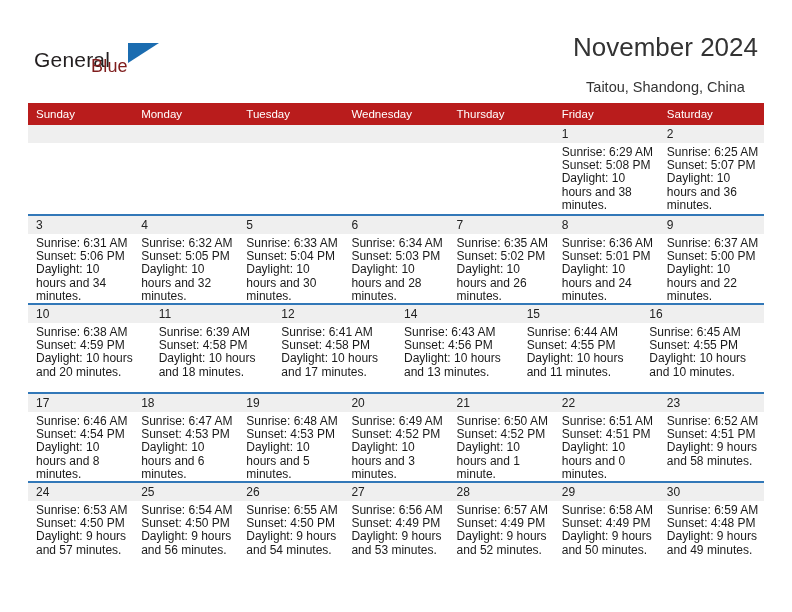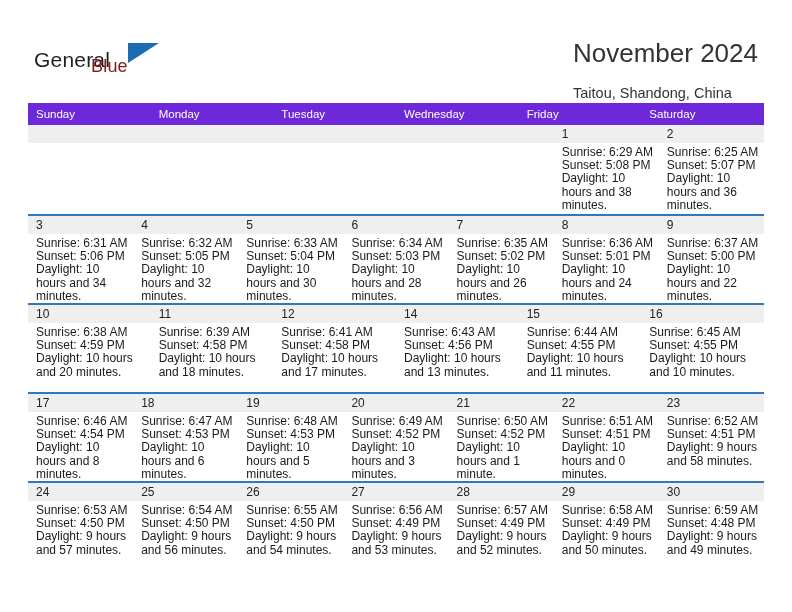--- a/index.html
+++ b/index.html
@@ -59,22 +59,22 @@
     top: 7px;
     width: 0;
     height: 0;
     border-left: 31px solid #1b6cb0;
     border-bottom: 20px solid transparent;
   }
 
   .title-block {
     position: absolute;
     right: 34px;
-    top: 36px;
-    text-align: left;
+    top: 30px;
+    text-align: center;
   }
   .month-title {
     font-size: 26px;
     font-weight: normal;
     color: #333333;
     line-height: 34px;
     white-space: nowrap;
   }
   .location {
     font-size: 14.5px;
@@ -86,21 +86,21 @@
 
   
   .calendar {
     position: absolute;
     left: 28px;
     top: 103px;
     width: 736px;
   }
   .dow-row {
     display: flex;
-    background: #6d28d9;
+    background: #b91c1c;
     height: 22px;
     align-items: center;
   }
   .dow {
     flex: 1 1 0;
     color: #ffffff;
     font-size: 11.5px;
     line-height: 22px;
     padding-left: 8px;
     box-sizing: border-box;
@@ -168,20 +168,21 @@
 
   </div>
 
   <div class="calendar">
 
     <div class="dow-row">
       <div class="dow">Sunday</div>
       <div class="dow">Monday</div>
       <div class="dow">Tuesday</div>
       <div class="dow">Wednesday</div>
+      <div class="dow">Thursday</div>
       <div class="dow">Friday</div>
       <div class="dow">Saturday</div>
     </div>
 
     <div id="weeks-container">
         <div class="week">
           <div class="cell empty">
             <div class="datebar"></div>
           </div>
           <div class="cell empty">

